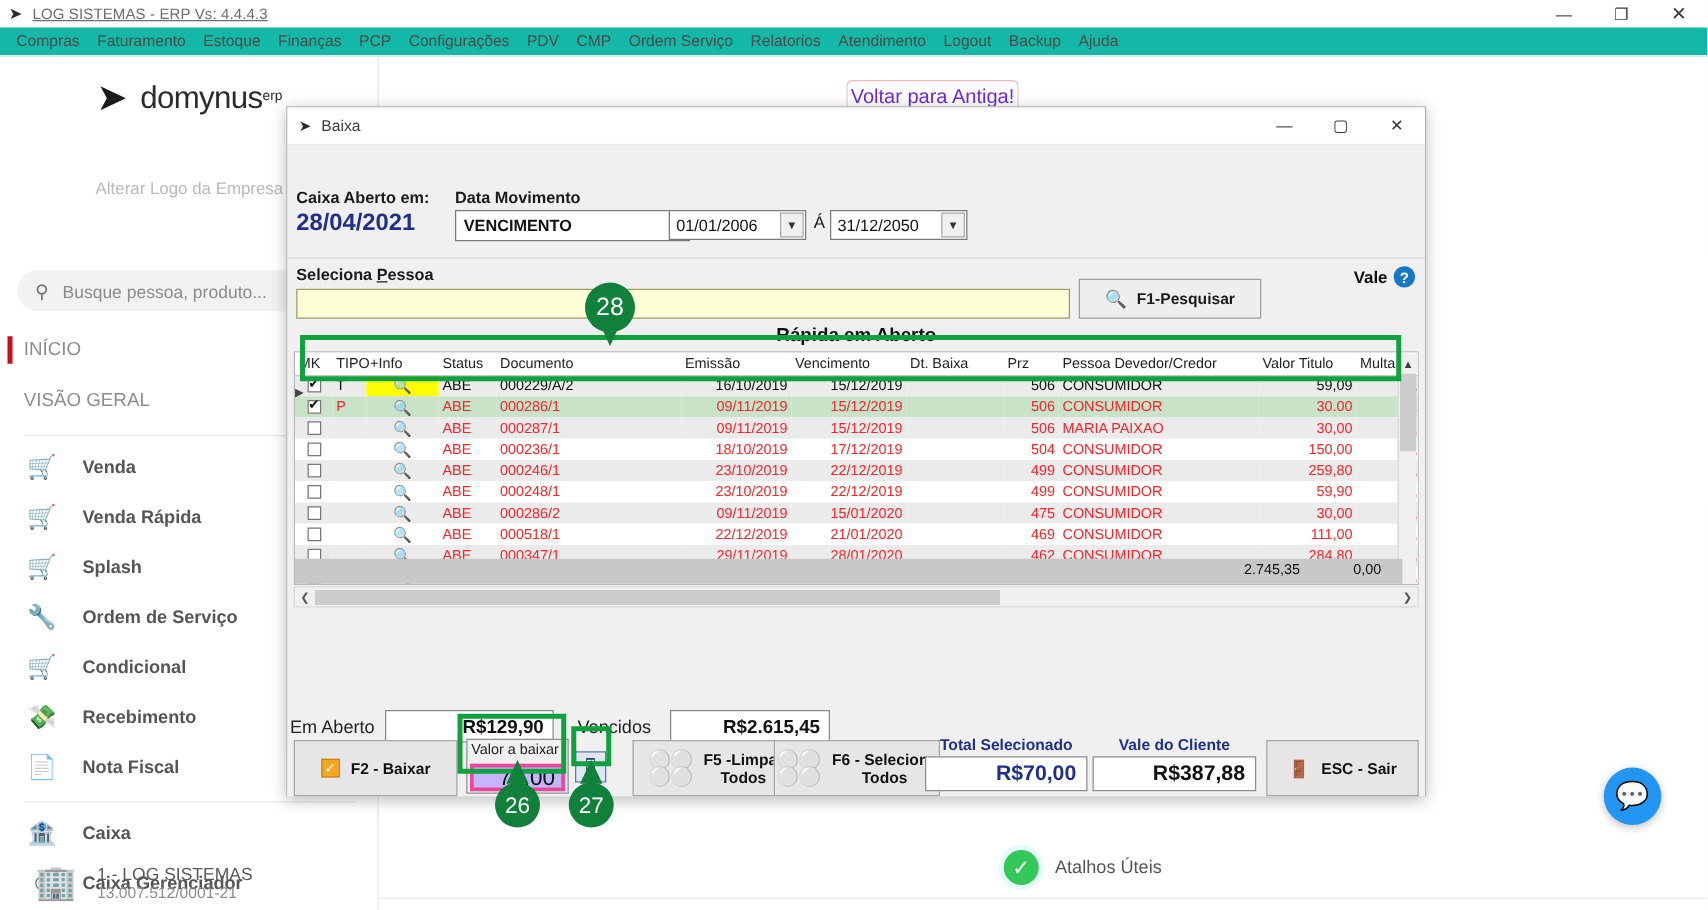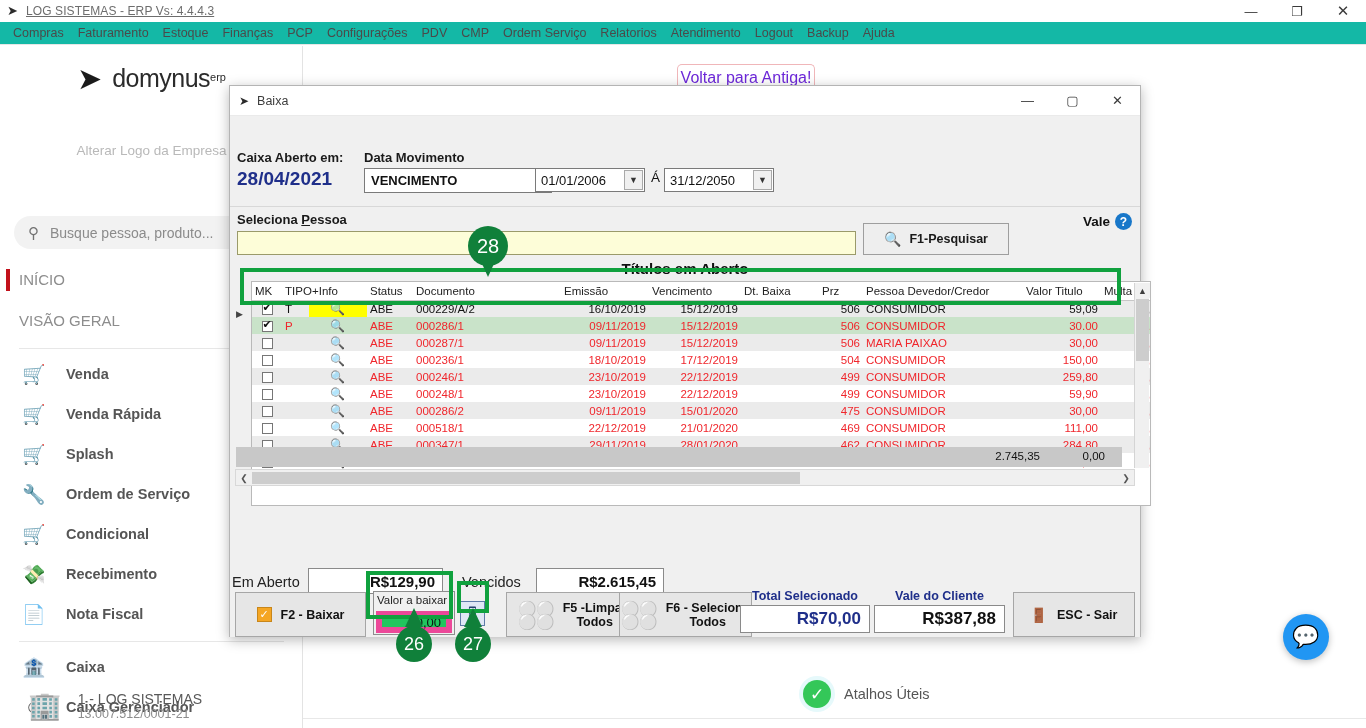--- a/index.html
+++ b/index.html
@@ -212,21 +212,21 @@
     font-size: 12px; font-weight: bold; display: flex; align-items: center; justify-content: center;
   }
 
   .titulos-head {
     position: absolute; left: 0; top: 144px; width: 910px; text-align: center;
     font-size: 15px; font-weight: bold; color: #111;
   }
 
   
   .grid-wrap {
-    position: absolute; left: 21px; top: 165px; width: 900px; height: 225px;
+    position: absolute; left: 5px; top: 165px; width: 900px; height: 187px;
     background: #ffffff; border: 1px solid #b9b9b9; overflow: hidden;
   }
   table.grid { border-collapse: collapse; width: 884px; table-layout: fixed; }
   table.grid th {
     height: 18px; font-size: 11.5px; font-weight: normal; color: #222;
     background: #ffffff; border-bottom: 1px solid #c7c7c7; padding: 0 3px;
     text-align: left; white-space: nowrap;
   }
   table.grid td {
     height: 17px; font-size: 11.5px; padding: 0 3px; white-space: nowrap;
@@ -343,23 +343,23 @@
   .ico-dots.green { color: #159c38; }
   .ico-door { font-size: 14px; color: #6a52b8; }
 
   .valor-field {
     position: absolute; left: 143px; top: -10px; width: 82px; height: 44px;
     background: #f0f0f0; border: 1px solid #8e8e8e;
   }
   .valor-field .vf-lbl { font-size: 11.5px; color: #222; padding: 2px 0 0 3px; }
   .valor-field .vf-inp {
     position: absolute; left: 2px; top: 19px; width: 76px; height: 22px;
-    background: #22c55e; border: 6px solid #ec4899;
+    background: #c4b5fd; border: 3px solid #ec4899;
     display: flex; align-items: center; justify-content: flex-end; padding-right: 5px;
-    font-size: 13px; color: #111;
+    font-size: 18px; color: #111;
   }
   .calc-btn {
     position: absolute; left: 230px; top: 0px; width: 25px; height: 25px;
     background: #dfe7f5; border: 1px solid #5e7ba8;
     display: flex; align-items: center; justify-content: center; font-size: 14px; color: #24406e;
   }
 
   .tot-sel-lbl {
     position: absolute; left: 510px; top: -12px; width: 130px; text-align: center;
     font-size: 12.5px; font-weight: bold; color: #1f2f8a;
@@ -576,21 +576,21 @@
       <div class="f1-btn">
         <span class="mag-ico">🔍</span>
         <span class="f1-btn-lbl">F1-Pesquisar</span>
       </div>
 
       <div class="vale-help">
         <span class="vale-lbl">Vale</span>
         <span class="q-circle">?</span>
       </div>
 
-      <div class="titulos-head">Títulos em Aberto</div>
+      <div class="titulos-head">Rápida em Aberto</div>
 
       <div class="grid-wrap">
         <table class="grid">
           <thead>
             <tr>
               <th class="h-mk">MK</th>
               <th class="h-tipo">TIPO</th>
               <th class="h-info">+Info</th>
               <th class="h-status">Status</th>
               <th class="h-doc">Documento</th>

